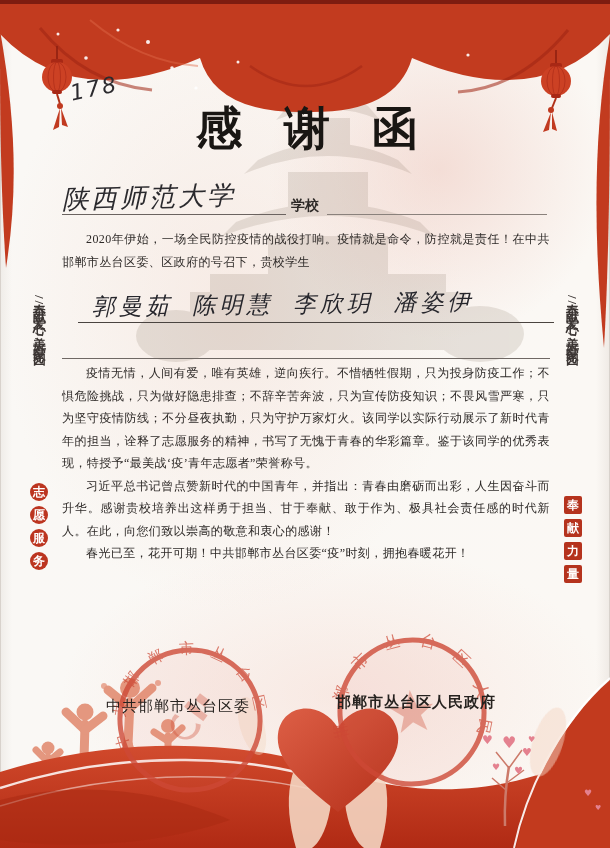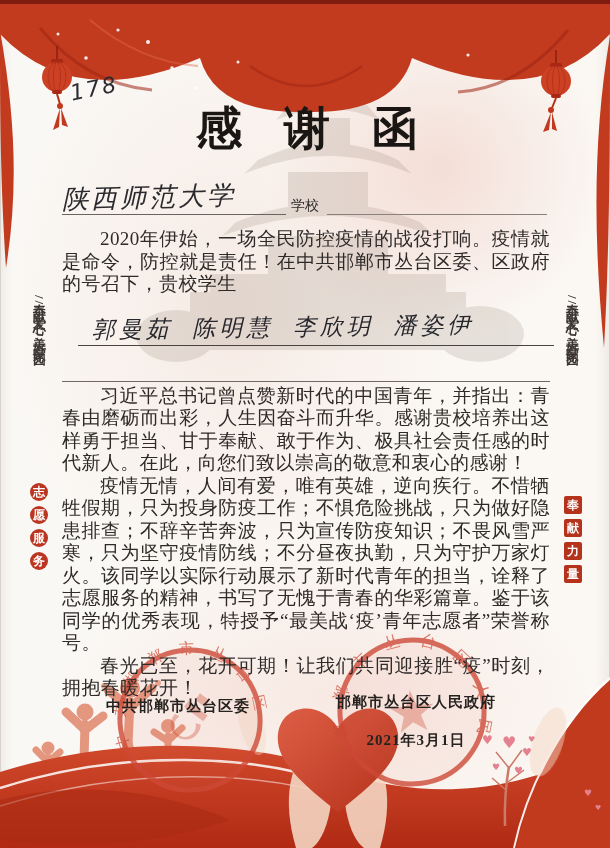--- a/index.html
+++ b/index.html
@@ -15,41 +15,41 @@
     box-shadow:inset 0 0 0 1px #d8d2cc;
   }
   .bg-layer{position:absolute;left:0;top:0;width:610px;height:848px;z-index:1;}
   .txt{position:absolute;z-index:2;}
   .hand{font-style:italic;color:#2b2a2e;}
   .num178{left:70px;top:76px;font-size:22px;transform:rotate(-12deg);letter-spacing:2px;font-family:"DejaVu Sans",sans-serif;}
   .title{left:0;top:98px;width:610px;text-align:center;font-size:46px;font-weight:bold;
          letter-spacing:42px;padding-left:46px;box-sizing:border-box;color:#191613;}
   .school-name{left:62px;top:180px;font-size:26px;transform:rotate(-1.5deg);letter-spacing:3px;}
   .u1{position:absolute;left:62px;top:214px;width:224px;height:1px;background:#6b6360;z-index:2;}
-  .school-label{left:291px;top:197px;font-size:14px;font-weight:normal;color:#2e2a28;}
+  .school-label{left:291px;top:197px;font-size:14px;font-weight:bold;color:#2e2a28;}
   .u2{position:absolute;left:327px;top:214px;width:220px;height:1px;background:#8a817c;z-index:2;}
   .body-text{left:62px;top:228px;width:488px;color:#2e2a28;}
-  .body-text p{margin:0;text-indent:2em;font-size:19px;line-height:22.5px;
+  .body-text p{margin:0;text-indent:2em;font-size:12px;line-height:22.5px;
                text-align:justify;letter-spacing:.4px;font-weight:500;}
   .names-row{height:33px;border-bottom:1.5px solid #4a4440;width:476px;margin:16px;}
   .names-row span{font-size:23px;font-style:italic;letter-spacing:4px;white-space:pre;
                   display:inline-block;padding-left:14px;transform:rotate(-.8deg);color:#26262c;}
   .blank-row{height:19px;border-bottom:1px solid #6f6864;width:100%;margin-bottom:3px;}
   .vslogan{writing-mode:vertical-rl;text-orientation:mixed;font-size:13px;letter-spacing:1px;
            color:#3b3533;font-weight:600;height:195px;}
   .vslogan.left{left:30px;top:294px;}
   .vslogan.right{left:563px;top:294px;}
   .badge{display:flex;flex-direction:column;gap:5px;}
   .badge.left{left:30px;top:483px;}
   .badge.right{left:564px;top:496px;}
   .badge .b{width:18px;height:18px;background:#bc3520;color:#fff;font-size:12px;line-height:18px;
             text-align:center;font-weight:bold;}
   .badge.left .b{border-radius:50%;}
   .badge.right .b{border-radius:2px;background:#b5331d;}
-  .org-left{left:62px;top:697px;width:232px;text-align:center;font-size:15px;font-weight:bold;color:#26221f;letter-spacing:1px;}
+  .org-left{left:62px;top:697px;width:232px;text-align:center;font-size:15px;font-weight:normal;color:#26221f;letter-spacing:1px;}
   .org-right{left:318px;top:693px;width:196px;text-align:center;font-size:15px;font-weight:bold;color:#26221f;letter-spacing:1px;}
   .date{left:318px;top:731px;width:196px;text-align:center;font-size:15px;font-weight:bold;color:#26221f;letter-spacing:1px;}
 </style>
 </head>
 <body>
 
 <div class="page">
 
   <svg class="bg-layer" viewBox="0 0 610 848" xmlns="http://www.w3.org/2000/svg">
     <defs>
@@ -222,38 +222,37 @@
   <div class="u1"></div>
   <div class="txt school-label">学校</div>
   <div class="u2"></div>
 
   <div class="txt body-text">
     <p>2020年伊始，一场全民防控疫情的战役打响。疫情就是命令，防控就是责任！在中共邯郸市丛台区委、区政府的号召下，贵校学生</p>
     <div class="names-row">
       <span>郭曼茹  陈明慧  李欣玥  潘姿伊</span>
     </div>
     <div class="blank-row"></div>
+    <p>疫情无情，人间有爱，唯有英雄，逆向疾行。不惜牺牲假期，只为投身防疫工作；不惧危险挑战，只为做好隐患排查；不辞辛苦奔波，只为宣传防疫知识；不畏风雪严寒，只为坚守疫情防线；不分昼夜执勤，只为守护万家灯火。该同学以实际行动展示了新时代青年的担当，诠释了志愿服务的精神，书写了无愧于青春的华彩篇章。鉴于该同学的优秀表现，特授予“最美战‘疫’青年志愿者”荣誉称号。</p>
     <p>习近平总书记曾点赞新时代的中国青年，并指出：青春由磨砺而出彩，人生因奋斗而升华。感谢贵校培养出这样勇于担当、甘于奉献、敢于作为、极具社会责任感的时代新人。在此，向您们致以崇高的敬意和衷心的感谢！</p>
-    <p>疫情无情，人间有爱，唯有英雄，逆向疾行。不惜牺牲假期，只为投身防疫工作；不惧危险挑战，只为做好隐患排查；不辞辛苦奔波，只为宣传防疫知识；不畏风雪严寒，只为坚守疫情防线；不分昼夜执勤，只为守护万家灯火。该同学以实际行动展示了新时代青年的担当，诠释了志愿服务的精神，书写了无愧于青春的华彩篇章。鉴于该同学的优秀表现，特授予“最美战‘疫’青年志愿者”荣誉称号。</p>
-    <p>春光已至，花开可期！让我们共同迎接胜“疫”时刻，拥抱春暖花开！</p>
+    <p>春光已至，花开可期！中共邯郸市丛台区委“疫”时刻，拥抱春暖花开！</p>
   </div>
 
   <div class="txt vslogan left">奉/献/爱/心　美/好/家/园</div>
   <div class="txt vslogan right">奉/献/爱/心　美/好/家/园</div>
 
   <div class="txt badge left">
     <span class="b">志</span>
     <span class="b">愿</span>
     <span class="b">服</span>
     <span class="b">务</span>
   </div>
   <div class="txt badge right">
     <span class="b">奉</span>
     <span class="b">献</span>
     <span class="b">力</span>
     <span class="b">量</span>
   </div>
 
   <div class="txt org-left">中共邯郸市丛台区委</div>
   <div class="txt org-right">邯郸市丛台区人民政府</div>
-  <div class="txt date">2021年3月1日</div>
 
 </div>
 
 </body></html>

